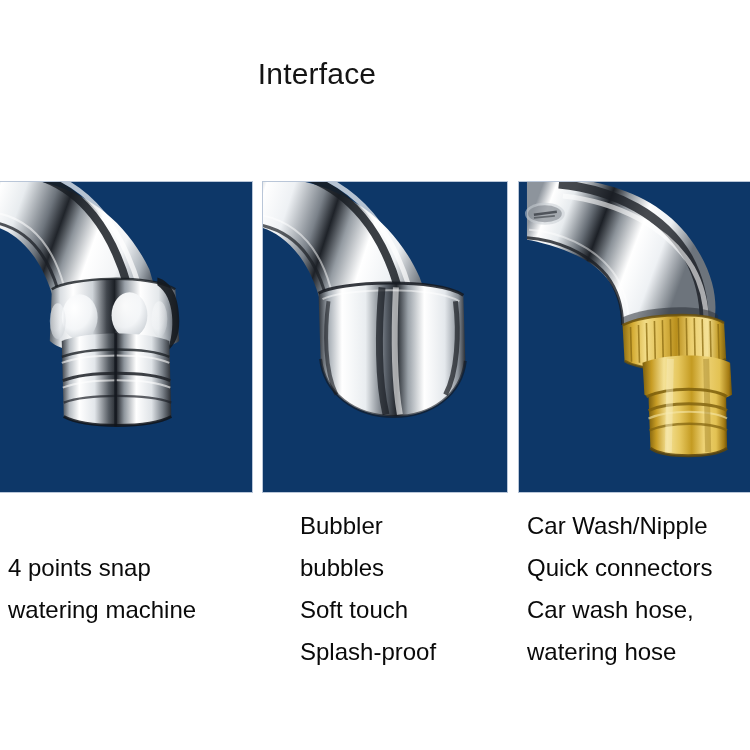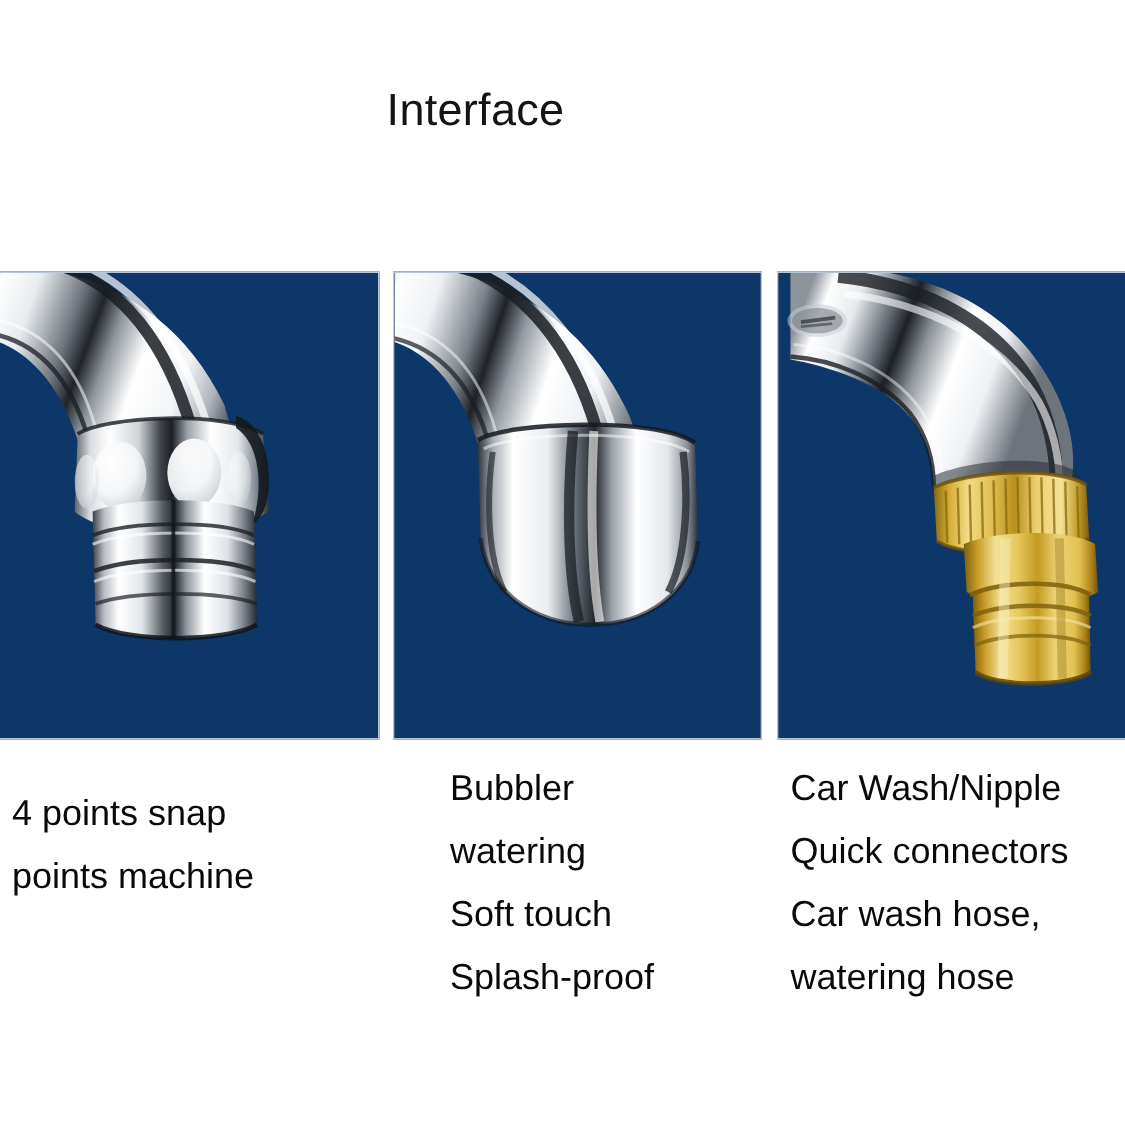--- a/index.html
+++ b/index.html
@@ -73,21 +73,21 @@
     position: absolute;
     top: 0;
     font-size: 24px;
     line-height: 42px;
     font-weight: 400;
     color: #0a0a0a;
     white-space: nowrap;
   }
   .caption-col .line { display: block; }
 
-  .caption-col.c1 { left: 8px;   width: 250px; padding-top: 29px; }
+  .caption-col.c1 { left: 8px;   width: 250px; padding-top: 42px; margin-top: 12px; }
   .caption-col.c2 { left: 300px; width: 215px; padding-top: 12px; }
   .caption-col.c3 { left: 527px; width: 225px; padding-top: 12px; }
 </style>
 </head>
 <body>
 
 <div class="page-title">Interface</div>
 
 <div class="panels">
 
@@ -351,26 +351,26 @@
       </svg>
     </div>
   </div>
 
 </div>
 
 <div class="captions">
 
   <div class="caption-col c1">
     <span class="line">4 points snap</span>
-    <span class="line">points machine</span>
+    <span class="line">watering machine</span>
   </div>
 
   <div class="caption-col c2">
     <span class="line">Bubbler</span>
-    <span class="line">watering</span>
+    <span class="line">bubbles</span>
     <span class="line">Soft touch</span>
     <span class="line">Splash-proof</span>
   </div>
 
   <div class="caption-col c3">
     <span class="line">Car Wash/Nipple</span>
     <span class="line">Quick connectors</span>
     <span class="line">Car wash hose,</span>
     <span class="line">watering hose</span>
   </div>

